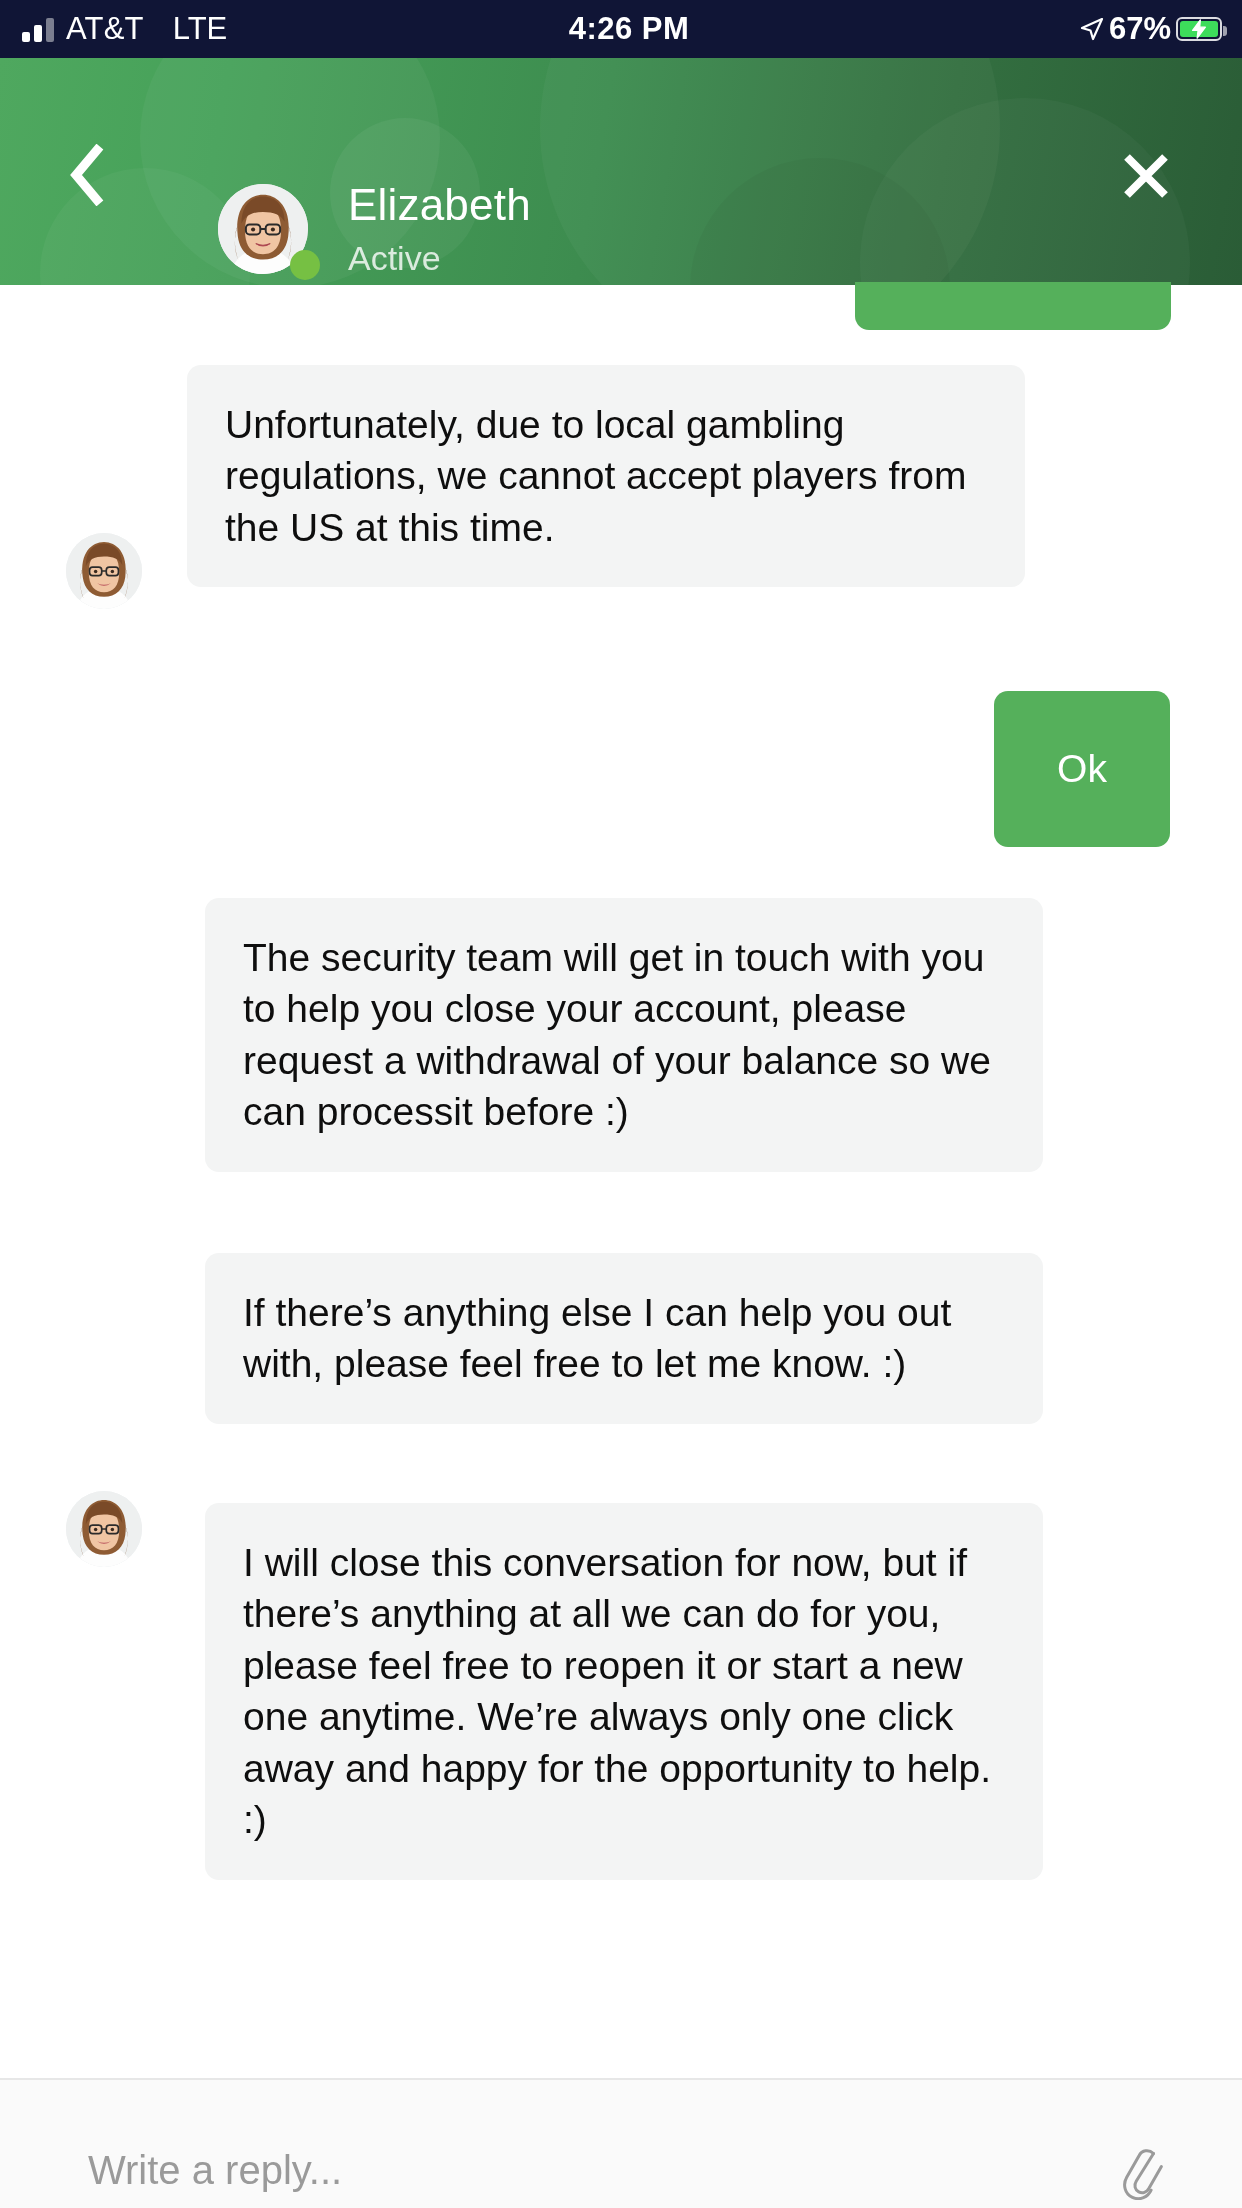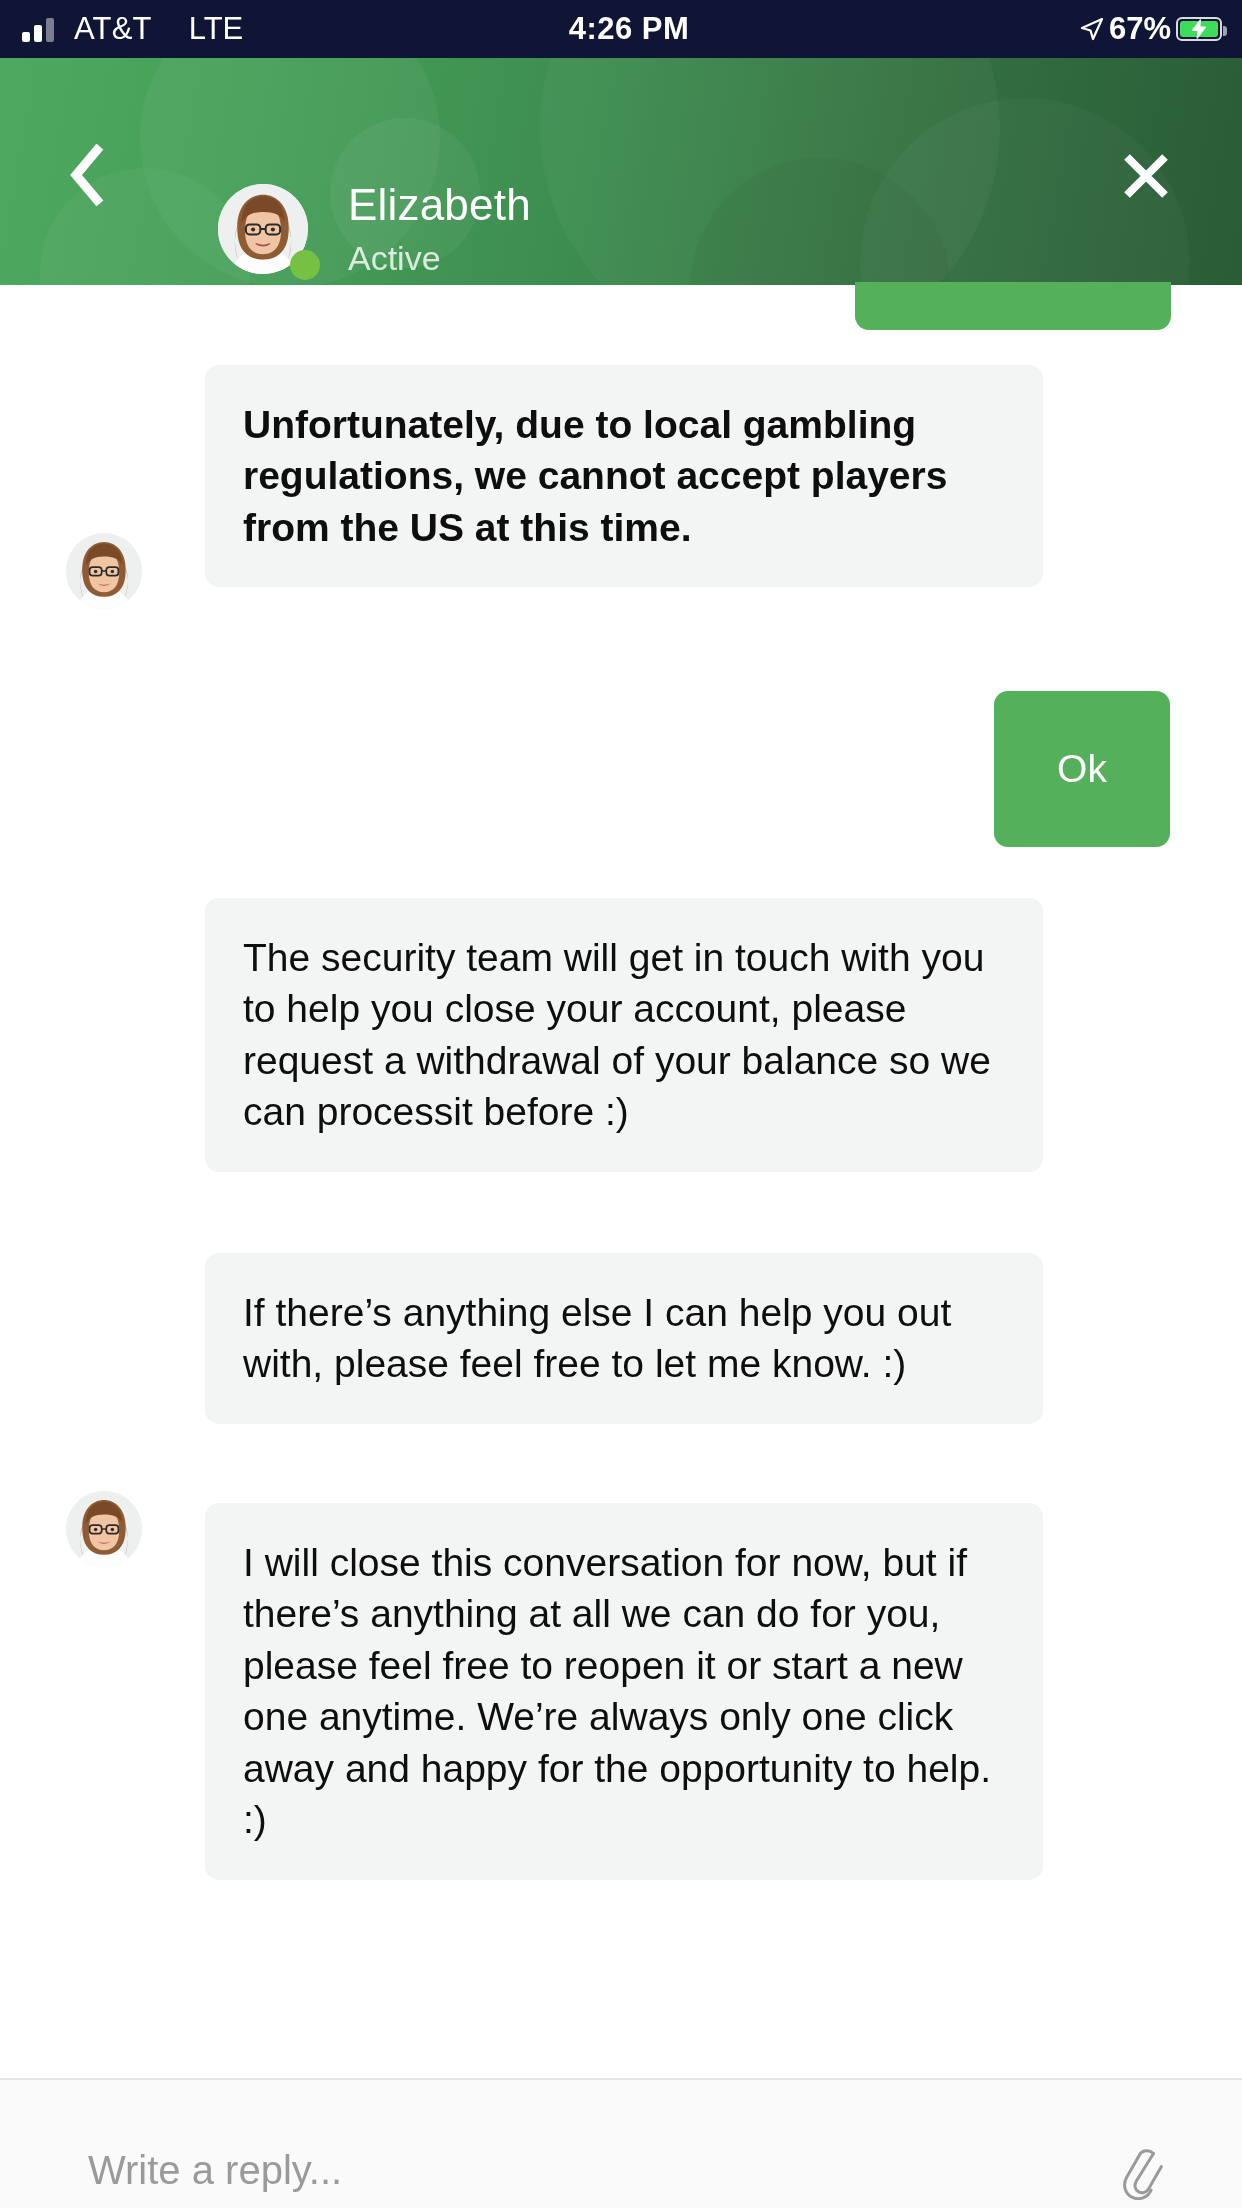--- a/index.html
+++ b/index.html
@@ -10,21 +10,21 @@
     overflow:hidden;
   }
   #app { position:relative; width:1242px; height:2208px; overflow:hidden; background:#fff; }
 
   
   .statusbar{
     position:absolute; left:0; top:0; width:1242px; height:58px;
     background:#101536; color:#ffffff;
     display:flex; align-items:center;
   }
-  .sb-left{ position:absolute; left:22px; top:0; height:58px; display:flex; align-items:center; gap:20px; }
+  .sb-left{ position:absolute; left:22px; top:0; height:58px; display:flex; align-items:center; gap:12px; }
   .sb-bars{ display:flex; align-items:flex-end; gap:4px; height:26px; }
   .sb-bars i{ display:block; width:8px; background:#ffffff; border-radius:2px; }
   .sb-bars i:nth-child(1){ height:10px; }
   .sb-bars i:nth-child(2){ height:17px; }
   .sb-bars i:nth-child(3){ height:24px; opacity:.45; }
   .sb-carrier{ font-size:31px; letter-spacing:.2px; }
   .sb-lte{ font-size:31px; margin-left:17px; }
   .sb-center{
     position:absolute; left:8px; top:0; width:1242px; height:58px;
     display:flex; align-items:center; justify-content:center;
@@ -192,21 +192,21 @@
       <svg width="52" height="52" viewBox="0 0 52 52">
         <path d="M7 7 L45 45 M45 7 L7 45" stroke="#ffffff" stroke-width="8" stroke-linecap="butt"></path>
       </svg>
     </div>
   </div>
 
   <div class="convo">
 
     <div class="partial"></div>
 
-    <div class="row" style="left:205px; top:80px; width:838px;font-weight:bold;">
+    <div class="row" style="left:187px; top:80px; width:838px;">
       <div class="bubble bubble-in" style="width:838px;">Unfortunately, due to local gambling regulations, we cannot accept players from the US at this time.</div>
     </div>
     <div class="msg-avatar" style="left:66px; top:248px;">
       <svg viewBox="0 0 100 100" width="100%" height="100%">
         <rect width="100" height="100" fill="#eef0f0"></rect>
         <ellipse cx="50" cy="98" rx="34" ry="26" fill="#fdfdfd"></ellipse>
         <path d="M22 58 C18 26 34 12 50 12 C66 12 82 26 78 58 C76 74 66 84 50 84 C34 84 24 74 22 58 Z" fill="#8e5b33"></path>
         <path d="M30 52 C30 33 38 24 50 24 C62 24 70 33 70 52 C70 70 62 78 50 78 C38 78 30 70 30 52 Z" fill="#f0c5a3"></path>
         <path d="M26 44 C26 24 36 14 50 14 C64 14 74 24 74 42 C70 34 62 31 50 31 C38 31 30 35 26 44 Z" fill="#7a4a28"></path>
         <path d="M22 46 C17 60 18 74 23 86 C17 70 18 54 22 46 Z" fill="#7a4a28"></path>

